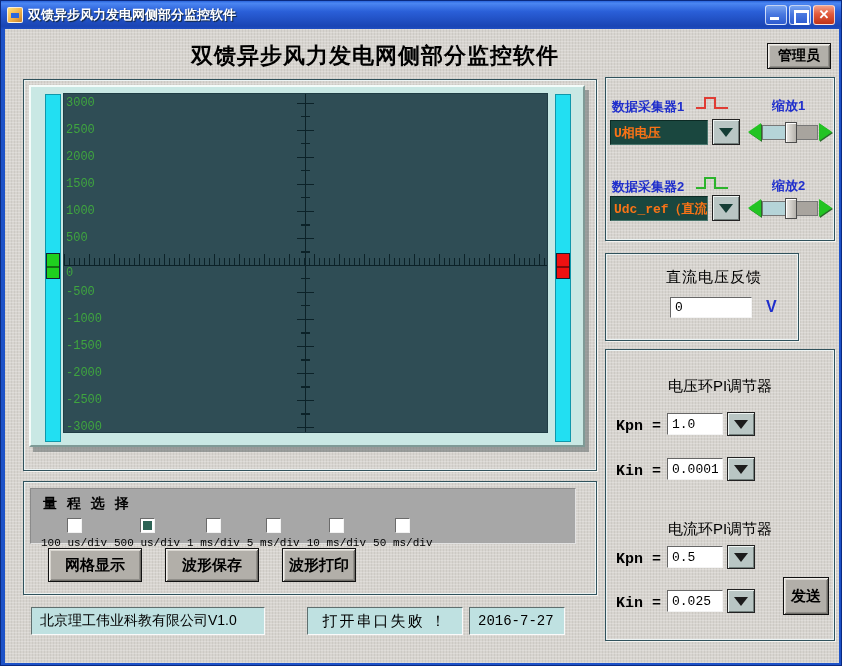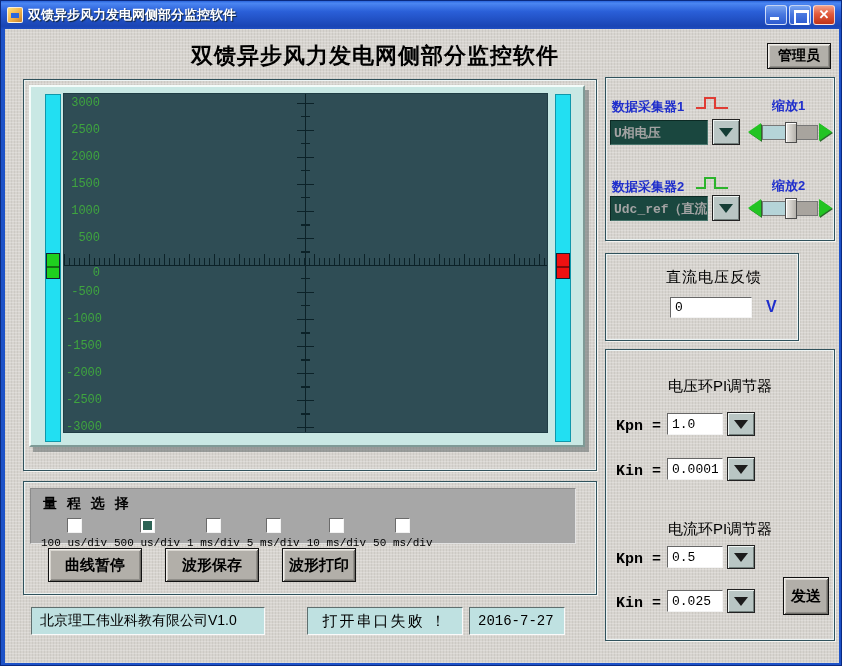--- a/index.html
+++ b/index.html
@@ -49,21 +49,21 @@
   .scope { position:absolute; left:5px; top:5px; width:556px; height:362px; background:#c9e8e4;
     border:2px solid; border-color:#f4fcfa #7e9a96 #7e9a96 #f4fcfa; box-shadow:4px 5px 0 rgba(110,118,118,.6); }
   .vscroll { position:absolute; top:7px; width:16px; height:348px; background:#22dff2; border:1px solid #0f97aa; }
   .vscroll.left { left:14px; } .vscroll.right { left:524px; }
   .vthumb { position:absolute; left:0px; right:0px; top:158px; height:26px; border:1px solid #123; }
   .vthumb.green { background:#1fd01f; } .vthumb.red { background:#ee1111; }
   .vthumb::after { content:""; position:absolute; left:0; right:0; top:12px; height:2px; background:rgba(0,0,0,.45); }
 
   .plot { position:absolute; left:32px; top:6px; width:485px; height:340px; background:#2f4d55;
     border:1px solid #203d45; overflow:hidden; }
-  .ylab { position:absolute; left:2px; width:34px; text-align:right; color:#3fa53f;
+  .ylab { position:absolute; left:2px; width:34px; text-align:left; color:#3fa53f;
     font-family:"Liberation Mono",monospace; font-size:12px; line-height:16px; }
   .yaxis-line { position:absolute; left:241px; top:0; width:1px; height:100%; background:#0c2228; }
   .yticks-minor { position:absolute; left:237px; top:9px; width:9px; height:326px;
     background:repeating-linear-gradient(180deg,#0c2228 0 1px, transparent 1px 13.5px); }
   .yticks-major { position:absolute; left:233px; top:9px; width:17px; height:326px;
     background:repeating-linear-gradient(180deg,#0c2228 0 1px, transparent 1px 27px); }
   .xaxis-line { position:absolute; left:0; top:171px; width:100%; height:1px; background:#0c2228; }
   .xticks-minor { position:absolute; left:0; top:164px; width:100%; height:7px;
     background:repeating-linear-gradient(90deg,#0c2228 0 1px, transparent 1px 5px); }
   .xticks-major { position:absolute; left:0; top:160px; width:100%; height:11px;
@@ -88,21 +88,21 @@
     border:1px solid; border-color:#5f6f6f #fafafa #fafafa #5f6f6f; display:flex; align-items:center; padding:0 8px; }
   .status-box.company { left:26px; width:234px; font-size:14px; }
   .status-box.message { left:302px; width:156px; font-size:15px; letter-spacing:2px; justify-content:center; }
   .status-box.date { left:464px; width:96px; font-family:"Liberation Mono",monospace; font-size:14px; }
 
   
   .daq-panel { left:600px; top:48px; width:230px; height:164px;padding-left:16px; }
   .blue-label { position:absolute; color:#1f2ecc; font-size:13px; font-weight:bold; white-space:nowrap; }
   .pulse-icon { position:absolute; width:36px; height:18px; }
   .chan { position:absolute; width:98px; height:25px; background:#1a473f; border:1px solid; border-color:#0c2a24 #49756c #49756c #0c2a24;
-    color:#a3a3a3; font-family:"Liberation Mono",monospace; font-size:13px; font-weight:bold;
+    color:#f97316; font-family:"Liberation Mono",monospace; font-size:13px; font-weight:bold;
     display:flex; align-items:center; padding:0 3px; white-space:nowrap; overflow:hidden; }
   .ddbtn { position:absolute; width:28px; height:26px; background:#b9c6c4; border:1px solid #222;
     box-shadow:inset 1px 1px 0 #eef4f2, inset -1px -1px 0 #73807d; cursor:pointer;
     display:flex; align-items:center; justify-content:center; }
   .tri { width:0; height:0; border-left:7px solid transparent; border-right:7px solid transparent; border-top:9px solid #143d35; }
   .tri.dark { border-top-color:#1c1c1c; border-left-width:7px; border-right-width:7px; }
   .zoomslider { position:absolute; width:84px; height:24px; display:flex; align-items:center; }
   .zarrow { width:0; height:0; border-top:9px solid transparent; border-bottom:9px solid transparent; cursor:pointer;
     filter:drop-shadow(1px 1px 0 #2a6a2a); }
   .zarrow.left  { border-right:13px solid #23c423; }
@@ -202,21 +202,21 @@
               <span class="cb"></span>
               <span class="optlbl">10 ms/div</span>
             </div>
             <div class="opt">
               <span class="cb"></span>
               <span class="optlbl">50 ms/div</span>
             </div>
           </div>
       </div>
       <div class="actions">
-          <button class="xbtn act">曲线暂停</button>
+          <button class="xbtn act">网格显示</button>
           <button class="xbtn act">波形保存</button>
           <button class="xbtn act">波形打印</button>
         </div>
     </div>
 
     <div class="status-box company">北京理工伟业科教有限公司V1.0</div>
     <div class="status-box message">打开串口失败 ！</div>
     <div class="status-box date">2016-7-27</div>
 
     <div class="panel daq-panel">

